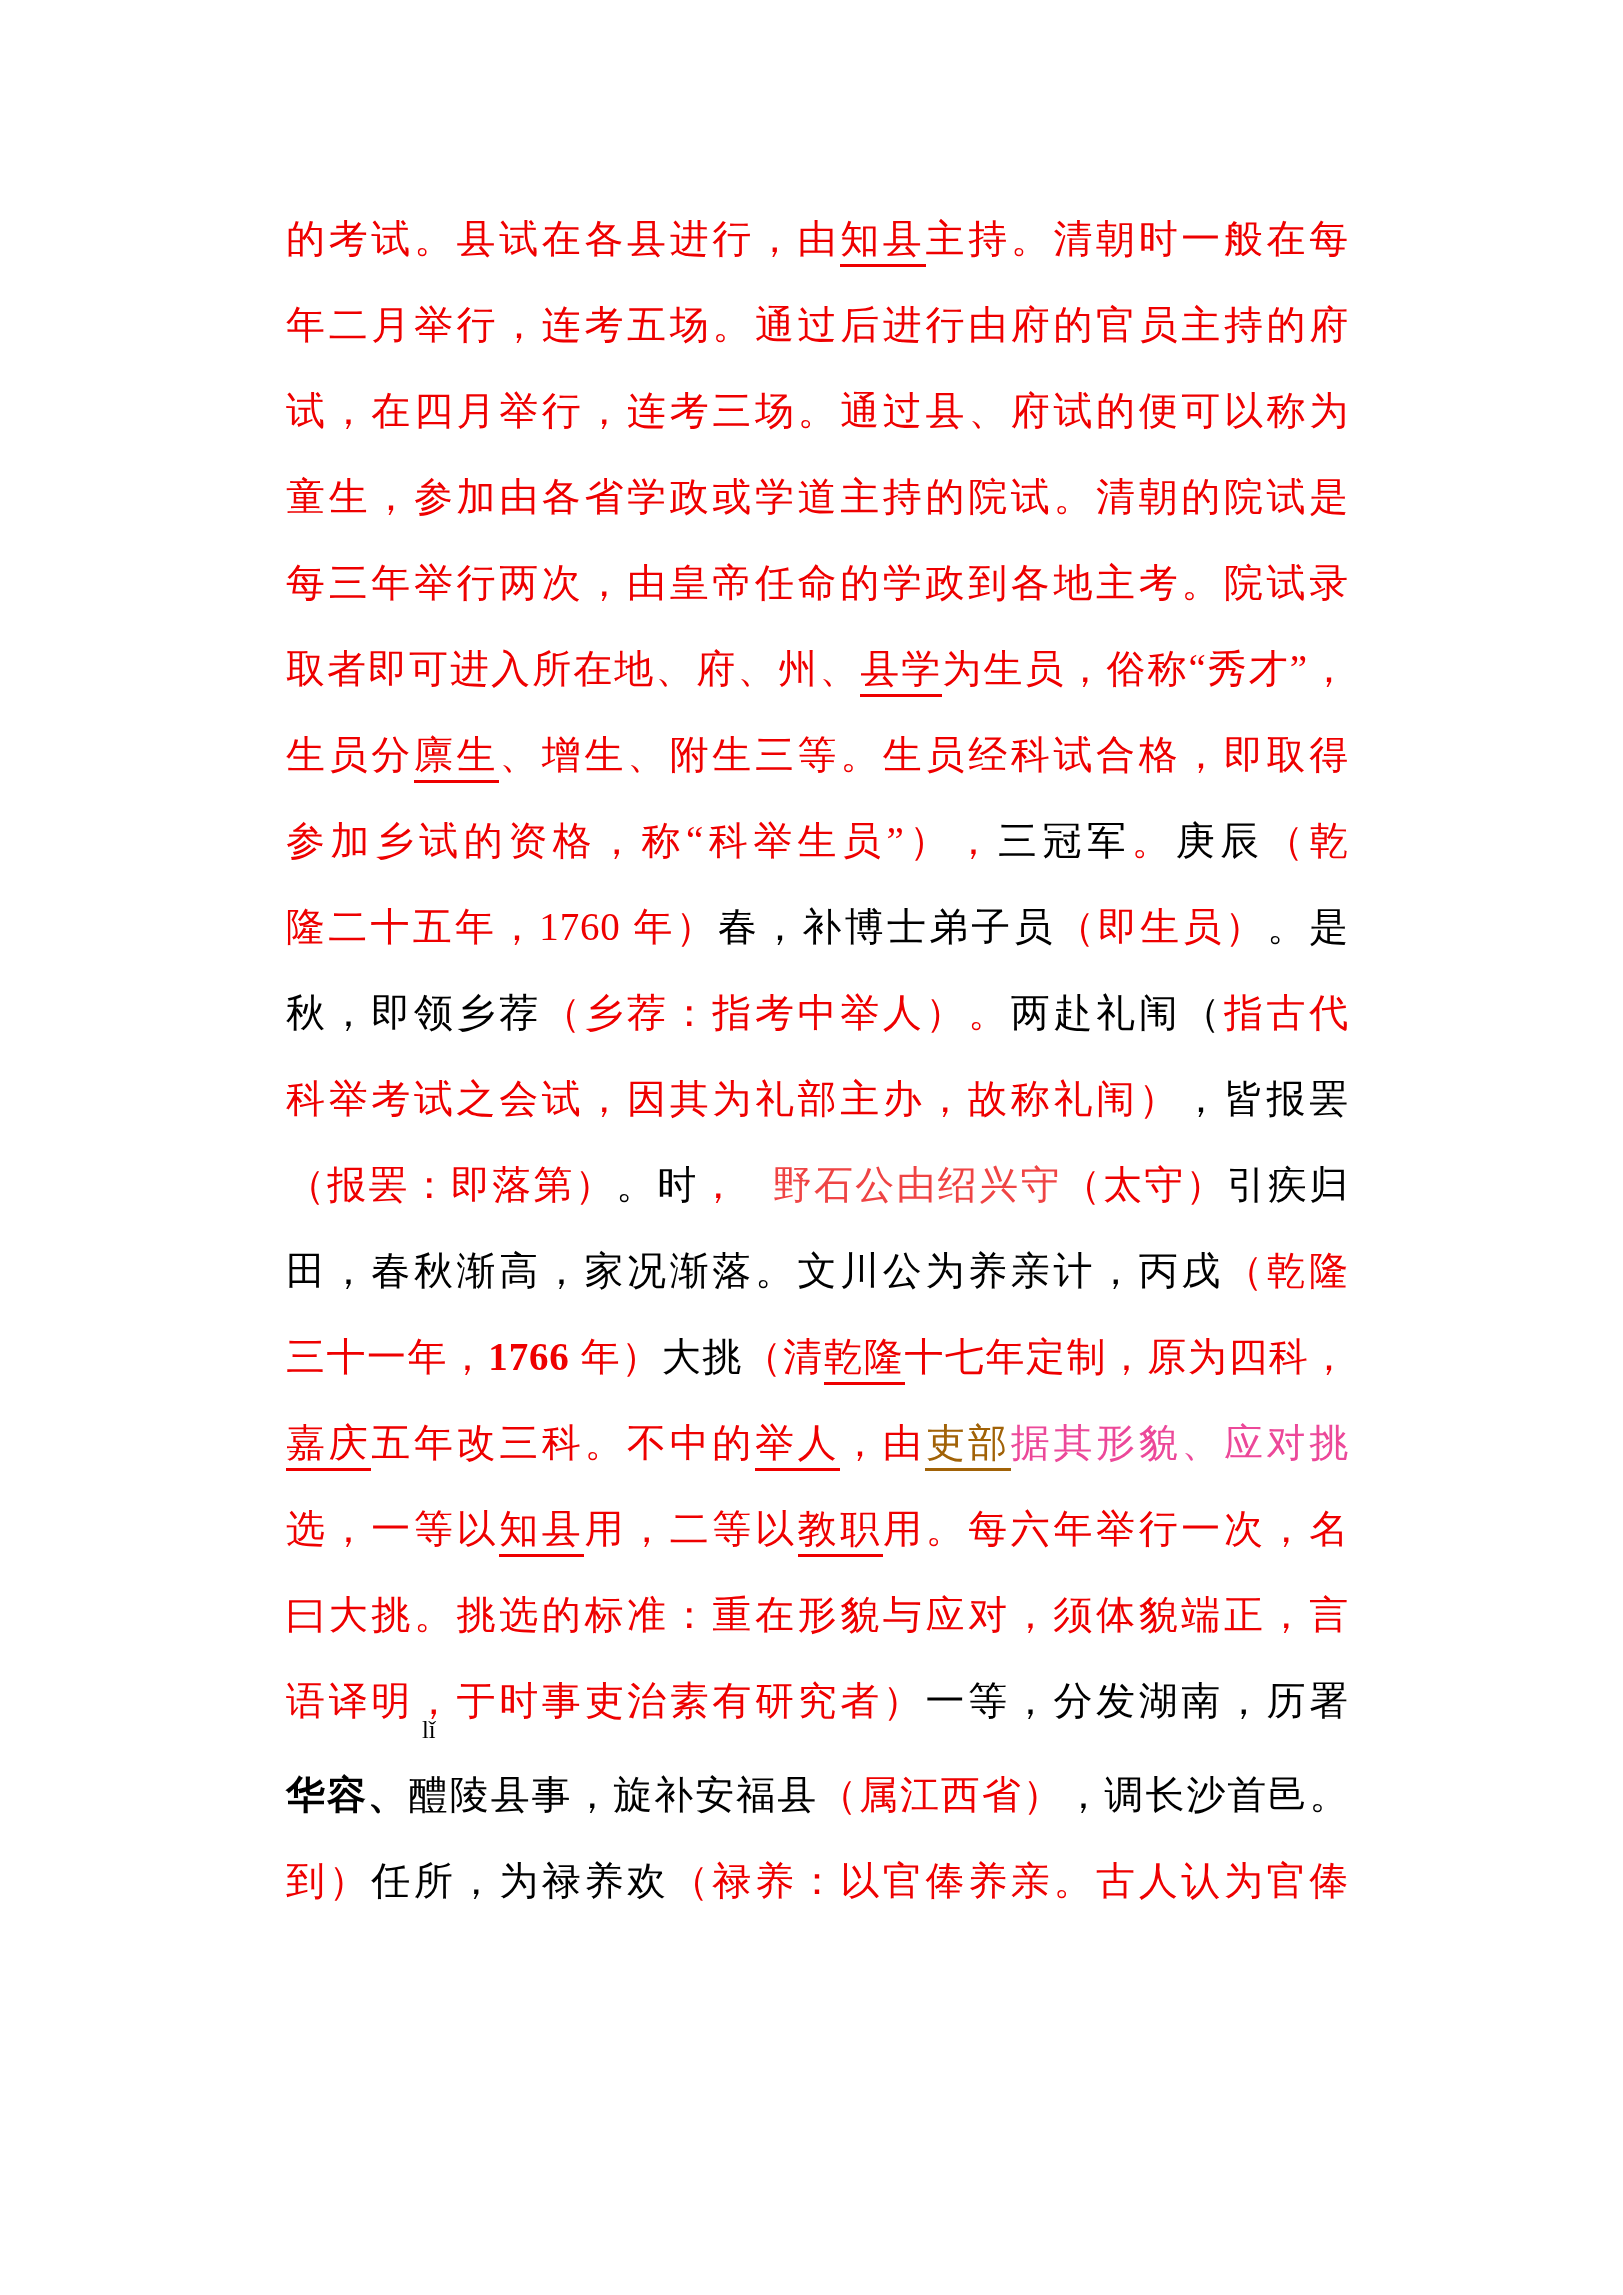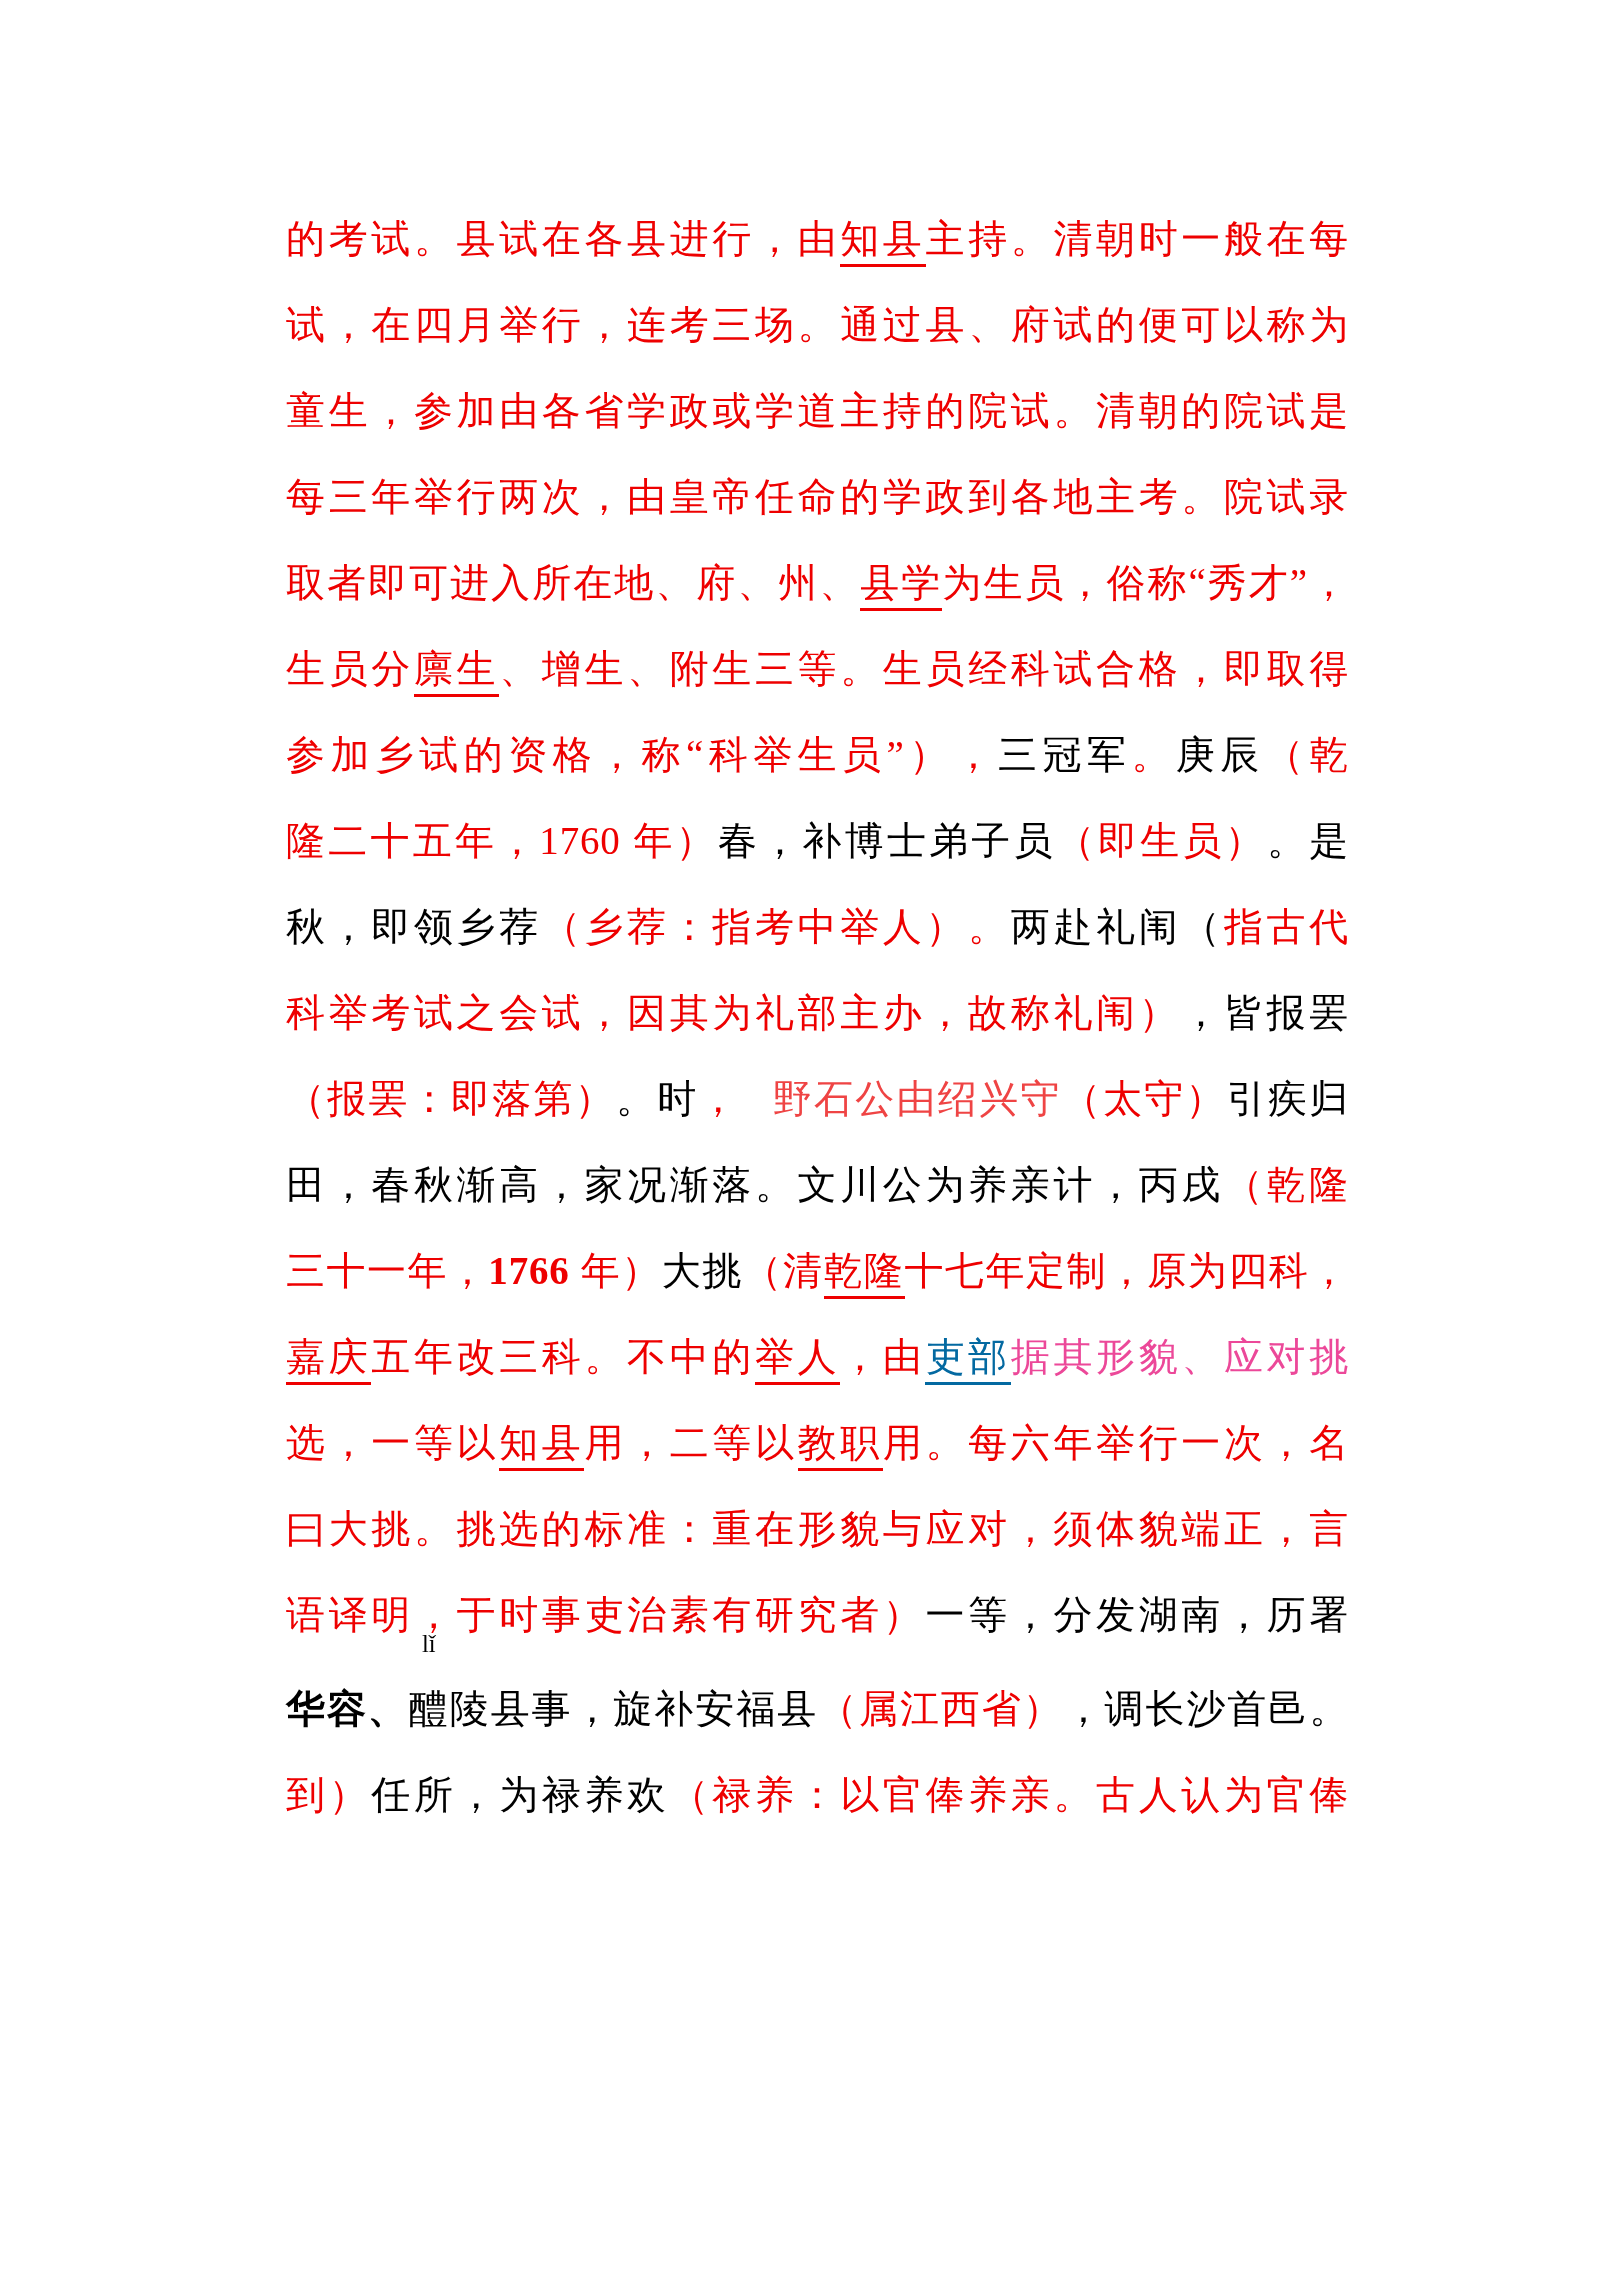--- a/index.html
+++ b/index.html
@@ -54,33 +54,34 @@
     letter-spacing: 0;
   }
   .line-ruby { margin-top: 8.2px; }
 </style>
 </head>
 <body>
 
 <div class="page">
   <div class="text-block">
       <div class="doc-line"><span style="color: rgb(238, 0, 0);">的考试。县试在各县进行，由</span><span class="u" style="color: rgb(238, 0, 0);">知县</span><span style="color: rgb(238, 0, 0);">主持。清朝时一般在每</span></div>
+      <div class="doc-line"><span style="color: rgb(238, 0, 0);">年二月举行，连考五场。通过后进行由府的官员主持的府</span></div>
       <div class="doc-line"><span style="color: rgb(238, 0, 0);">试，在四月举行，连考三场。通过县、府试的便可以称为</span></div>
       <div class="doc-line"><span style="color: rgb(238, 0, 0);">童生，参加由各省学政或学道主持的院试。清朝的院试是</span></div>
       <div class="doc-line"><span style="color: rgb(238, 0, 0);">每三年举行两次，由皇帝任命的学政到各地主考。院试录</span></div>
       <div class="doc-line"><span style="color: rgb(238, 0, 0);">取者即可进入所在地、府、州、</span><span class="u" style="color: rgb(238, 0, 0);">县学</span><span style="color: rgb(238, 0, 0);">为生员，俗称“秀才”，</span></div>
       <div class="doc-line"><span style="color: rgb(238, 0, 0);">生员分</span><span class="u" style="color: rgb(238, 0, 0);">廪生</span><span style="color: rgb(238, 0, 0);">、增生、附生三等。生员经科试合格，即取得</span></div>
       <div class="doc-line"><span style="color: rgb(238, 0, 0);">参加乡试的资格，称“科举生员”），</span><span style="color: rgb(0, 0, 0);">三冠军</span><span style="color: rgb(238, 0, 0);">。</span><span style="color: rgb(0, 0, 0);">庚辰</span><span style="color: rgb(238, 0, 0);">（乾</span></div>
       <div class="doc-line"><span style="color: rgb(238, 0, 0);">隆二十五年，1760 年）</span><span style="color: rgb(0, 0, 0);">春，补博士弟子员</span><span style="color: rgb(238, 0, 0);">（即生员）</span><span style="color: rgb(0, 0, 0);">。是</span></div>
       <div class="doc-line"><span style="color: rgb(0, 0, 0);">秋，即领乡荐</span><span style="color: rgb(238, 0, 0);">（乡荐：指考中举人）。</span><span style="color: rgb(0, 0, 0);">两赴礼闱（</span><span style="color: rgb(238, 0, 0);">指古代</span></div>
       <div class="doc-line"><span style="color: rgb(238, 0, 0);">科举考试之会试，因其为礼部主办，故称礼闱）</span><span style="color: rgb(0, 0, 0);">，皆报罢</span></div>
       <div class="doc-line"><span style="color: rgb(238, 0, 0);">（报罢：即落第）</span><span style="color: rgb(0, 0, 0);">。时</span><span style="color: rgb(238, 0, 0);">，</span><span style="color: #ef4444; margin-left: 33px;">野石公由绍兴守</span><span style="color: rgb(238, 0, 0);">（太守）</span><span style="color: rgb(0, 0, 0);">引疾归</span></div>
       <div class="doc-line"><span style="color: rgb(0, 0, 0);">田，春秋渐高，家况渐落。文川公为养亲计，丙戌</span><span style="color: rgb(238, 0, 0);">（乾隆</span></div>
       <div class="doc-line"><span style="color: rgb(238, 0, 0);">三十一年，</span><span class="b" style="color: rgb(238, 0, 0);">1766</span><span style="color: rgb(238, 0, 0);"> 年）</span><span style="color: rgb(0, 0, 0);">大挑</span><span style="color: rgb(238, 0, 0);">（清</span><span class="u" style="color: rgb(238, 0, 0);">乾隆</span><span style="color: rgb(238, 0, 0);">十七年定制，原为四科，</span></div>
-      <div class="doc-line"><span class="u" style="color: rgb(238, 0, 0);">嘉庆</span><span style="color: rgb(238, 0, 0);">五年改三科。不中的</span><span class="u" style="color: rgb(238, 0, 0);">举人</span><span style="color: rgb(238, 0, 0);">，由</span><span class="u" style="color: #0369a1;">吏部</span><span style="color: #ec4899;">据其形貌、应对挑</span></div>
+      <div class="doc-line"><span class="u" style="color: rgb(238, 0, 0);">嘉庆</span><span style="color: rgb(238, 0, 0);">五年改三科。不中的</span><span class="u" style="color: rgb(238, 0, 0);">举人</span><span style="color: rgb(238, 0, 0);">，由</span><span class="u" style="color: #a16207;">吏部</span><span style="color: #ec4899;">据其形貌、应对挑</span></div>
       <div class="doc-line"><span style="color: rgb(238, 0, 0);">选，一等以</span><span class="u" style="color: rgb(238, 0, 0);">知县</span><span style="color: rgb(238, 0, 0);">用，二等以</span><span class="u" style="color: rgb(238, 0, 0);">教职</span><span style="color: rgb(238, 0, 0);">用。每六年举行一次，名</span></div>
       <div class="doc-line"><span style="color: rgb(238, 0, 0);">曰大挑。挑选的标准：重在形貌与应对，须体貌端正，言</span></div>
       <div class="doc-line"><span style="color: rgb(238, 0, 0);">语译明，于时事吏治素有研究者）</span><span style="color: rgb(0, 0, 0);">一等，分发湖南，历署</span></div>
       <div class="doc-line line-ruby"><span style="color: rgb(0, 0, 0); font-weight: bold;">华容、</span><span class="ruby-wrap"><span class="pinyin">lǐ</span><span style="color: rgb(0, 0, 0);">醴</span></span><span style="color: rgb(0, 0, 0);">陵县事，旋补安福县</span><span style="color: rgb(238, 0, 0);">（属江西省）</span><span style="color: rgb(0, 0, 0);">，调长沙首邑。</span></div>
       <div class="doc-line"><span style="color: rgb(238, 0, 0);">到）</span><span style="color: rgb(0, 0, 0);">任所，为禄养欢</span><span style="color: rgb(238, 0, 0);">（禄养：以官俸养亲。古人认为官俸</span></div>
     </div>
 </div>
 
 
 </body></html>

